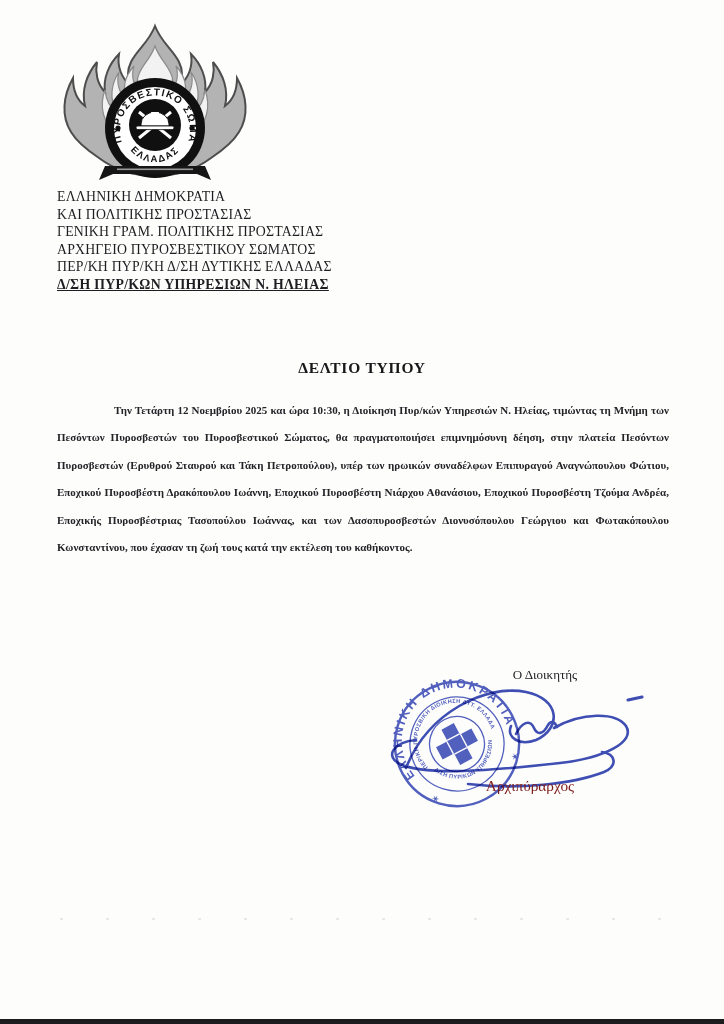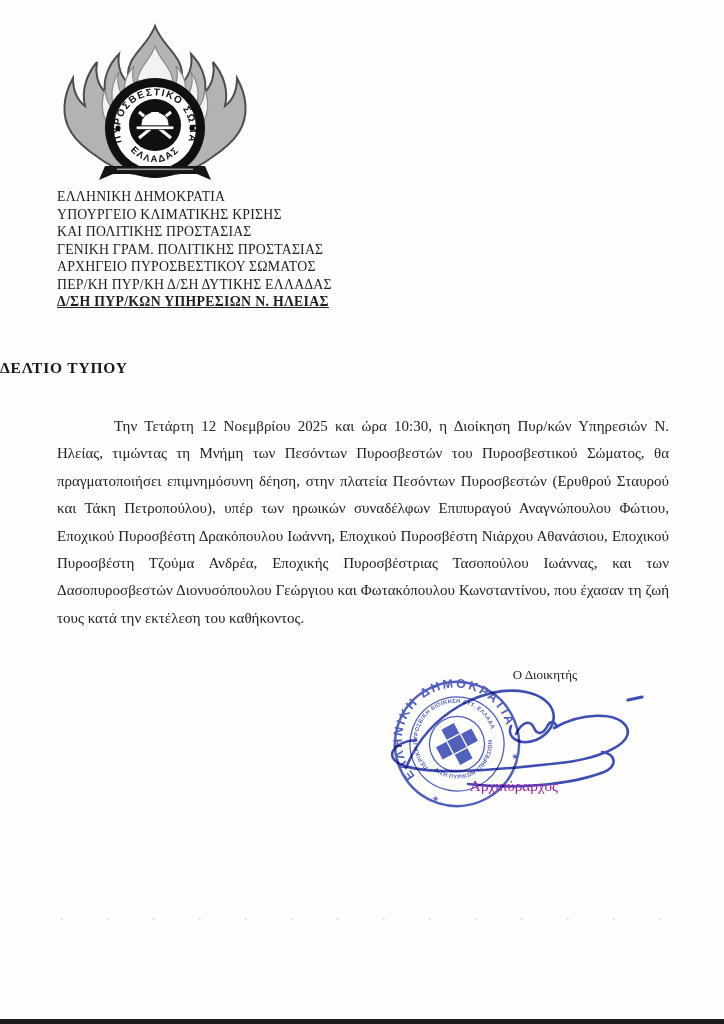--- a/index.html
+++ b/index.html
@@ -33,43 +33,43 @@
     position:absolute;left:452px;top:192px;
     font-size:15px;color:#1e1e22;white-space:nowrap;
   }
   .dateline .day{
     font-weight:bold;font-style:italic;font-size:16px;
     margin-left:-1px;margin-right:1px;color:#111;
   }
   
   .doc-title{
     position:absolute;left:0;top:359px;width:724px;
-    font-weight:bold;font-size:15.5px;
+    text-align:center;font-weight:bold;font-size:15.5px;
     letter-spacing:.8px;color:#17171a;
   }
   
   .body-text{
-    position:absolute;left:57px;top:413px;width:612px;
-    font-size:15px;line-height:27.4px;
-    text-align:justify;text-indent:57px;color:#232328;
+    position:absolute;left:57px;top:397px;width:612px;
+    font-size:11px;line-height:27.4px;
+    text-align:justify;text-indent:57px;color:#232328;font-weight:bold;
   }
   
   .sig-role{
     position:absolute;left:420px;top:667px;width:250px;
     text-align:center;font-size:13px;color:#1e1e22;
   }
   .stamp{position:absolute;left:387px;top:674px;width:140px;height:140px;mix-blend-mode:multiply;}
   .signature{position:absolute;left:368px;top:672px;width:300px;height:135px;mix-blend-mode:multiply;}
   .sig-name{
     position:absolute;left:405px;top:756px;width:280px;
     text-align:center;font-size:15.3px;color:#202024;white-space:nowrap;
   }
   .sig-rank{
-    position:absolute;left:383px;top:777px;width:262px;
-    text-align:center;font-size:15.3px;color:#a21caf;
+    position:absolute;left:399px;top:777px;width:262px;
+    text-align:center;font-size:15.3px;color:#7f1d1d;
   }
   
   .scan-specks{
     position:absolute;left:60px;top:918px;width:620px;height:2px;
     background:repeating-linear-gradient(90deg,rgba(140,165,165,.22) 0 3px,transparent 3px 46px);
   }
   .scan-edge-bottom{
     position:absolute;left:0;bottom:0;width:724px;height:5px;
     background:#1c1c1e;
   }
@@ -121,21 +121,20 @@
     </g>
 
     <g>
       <path d="M 50 146 L 150 146 L 156 160 L 142 154 L 58 154 L 44 160 Z" fill="#161616"></path>
       <rect x="62" y="148.5" width="76" height="1.6" fill="#9a9a9a"></rect>
     </g>
   </svg>
 
   <div class="org-header">
     <div>ΕΛΛΗΝΙΚΗ ΔΗΜΟΚΡΑΤΙΑ</div>
-    <div>ΥΠΟΥΡΓΕΙΟ ΚΛΙΜΑΤΙΚΗΣ ΚΡΙΣΗΣ</div>
     <div>ΚΑΙ ΠΟΛΙΤΙΚΗΣ ΠΡΟΣΤΑΣΙΑΣ</div>
     <div>ΓΕΝΙΚΗ ΓΡΑΜ. ΠΟΛΙΤΙΚΗΣ ΠΡΟΣΤΑΣΙΑΣ</div>
     <div>ΑΡΧΗΓΕΙΟ ΠΥΡΟΣΒΕΣΤΙΚΟΥ ΣΩΜΑΤΟΣ</div>
     <div>ΠΕΡ/ΚΗ ΠΥΡ/ΚΗ Δ/ΣΗ ΔΥΤΙΚΗΣ ΕΛΛΑΔΑΣ</div>
     <div class="last">Δ/ΣΗ ΠΥΡ/ΚΩΝ ΥΠΗΡΕΣΙΩΝ Ν. ΗΛΕΙΑΣ</div>
   </div>
 
 
   <div class="doc-title">ΔΕΛΤΙΟ ΤΥΠΟΥ</div>
 

